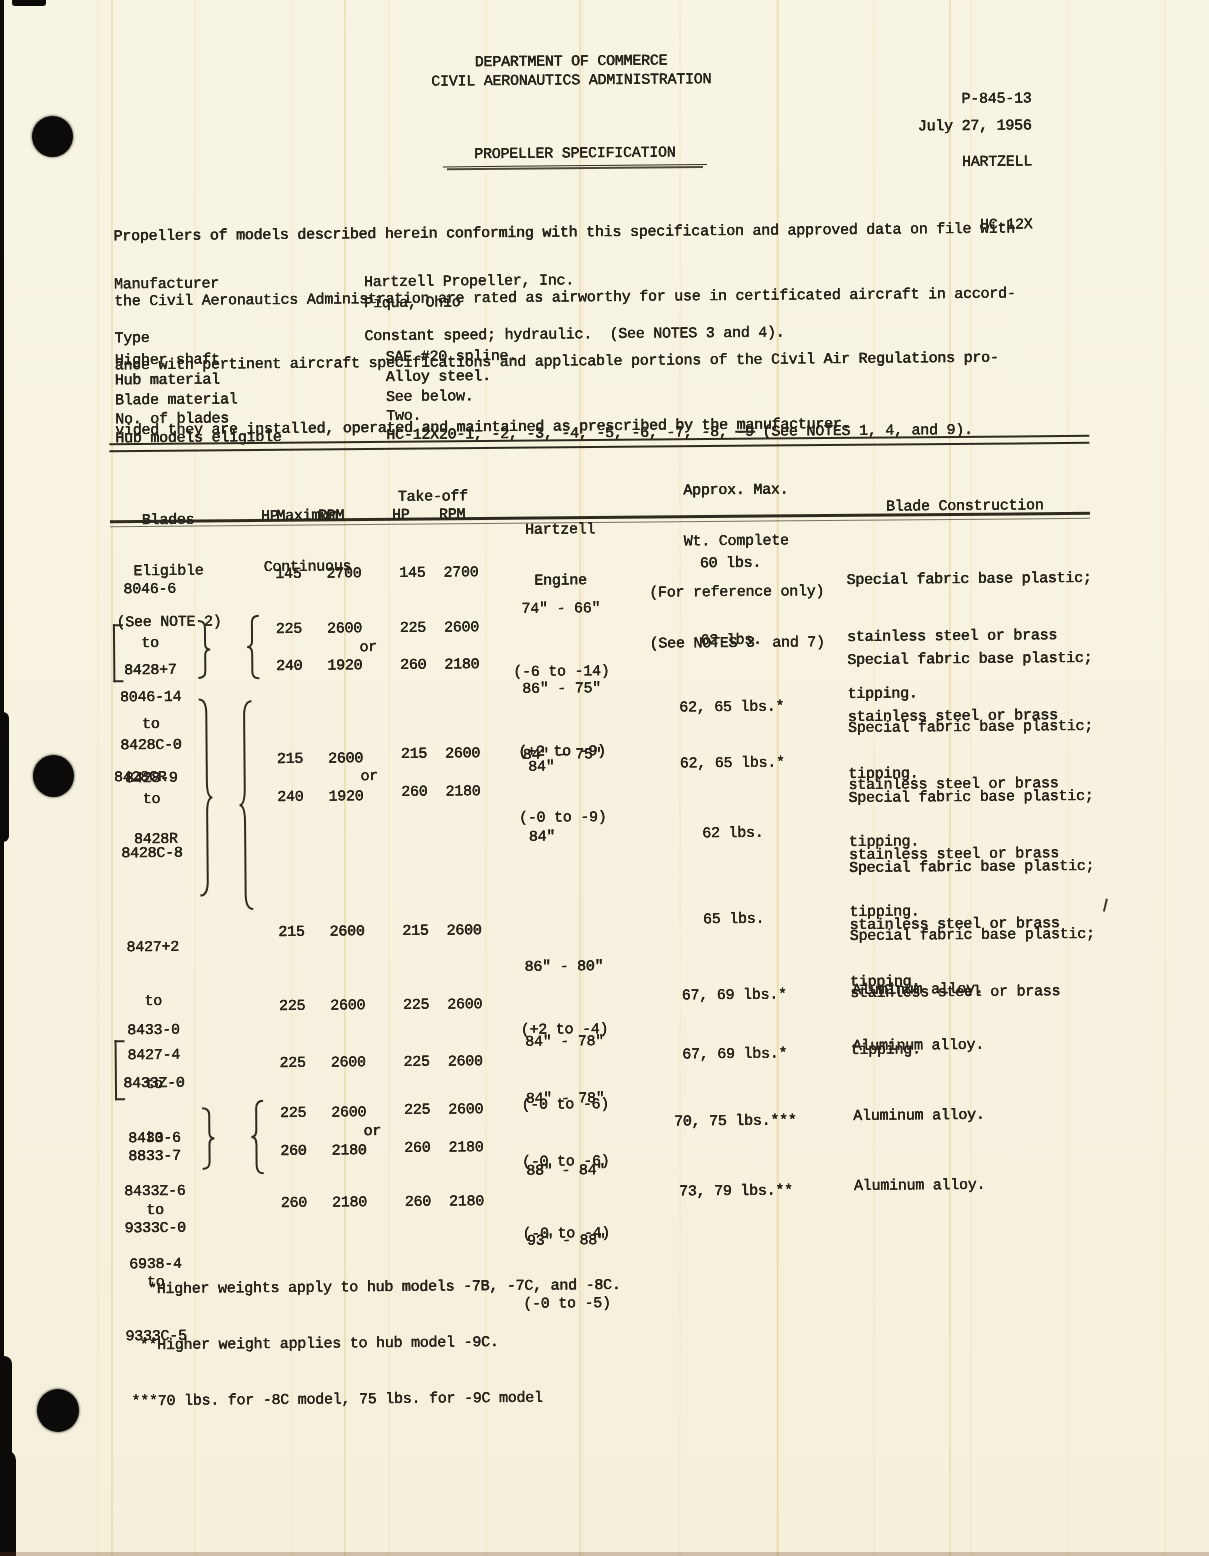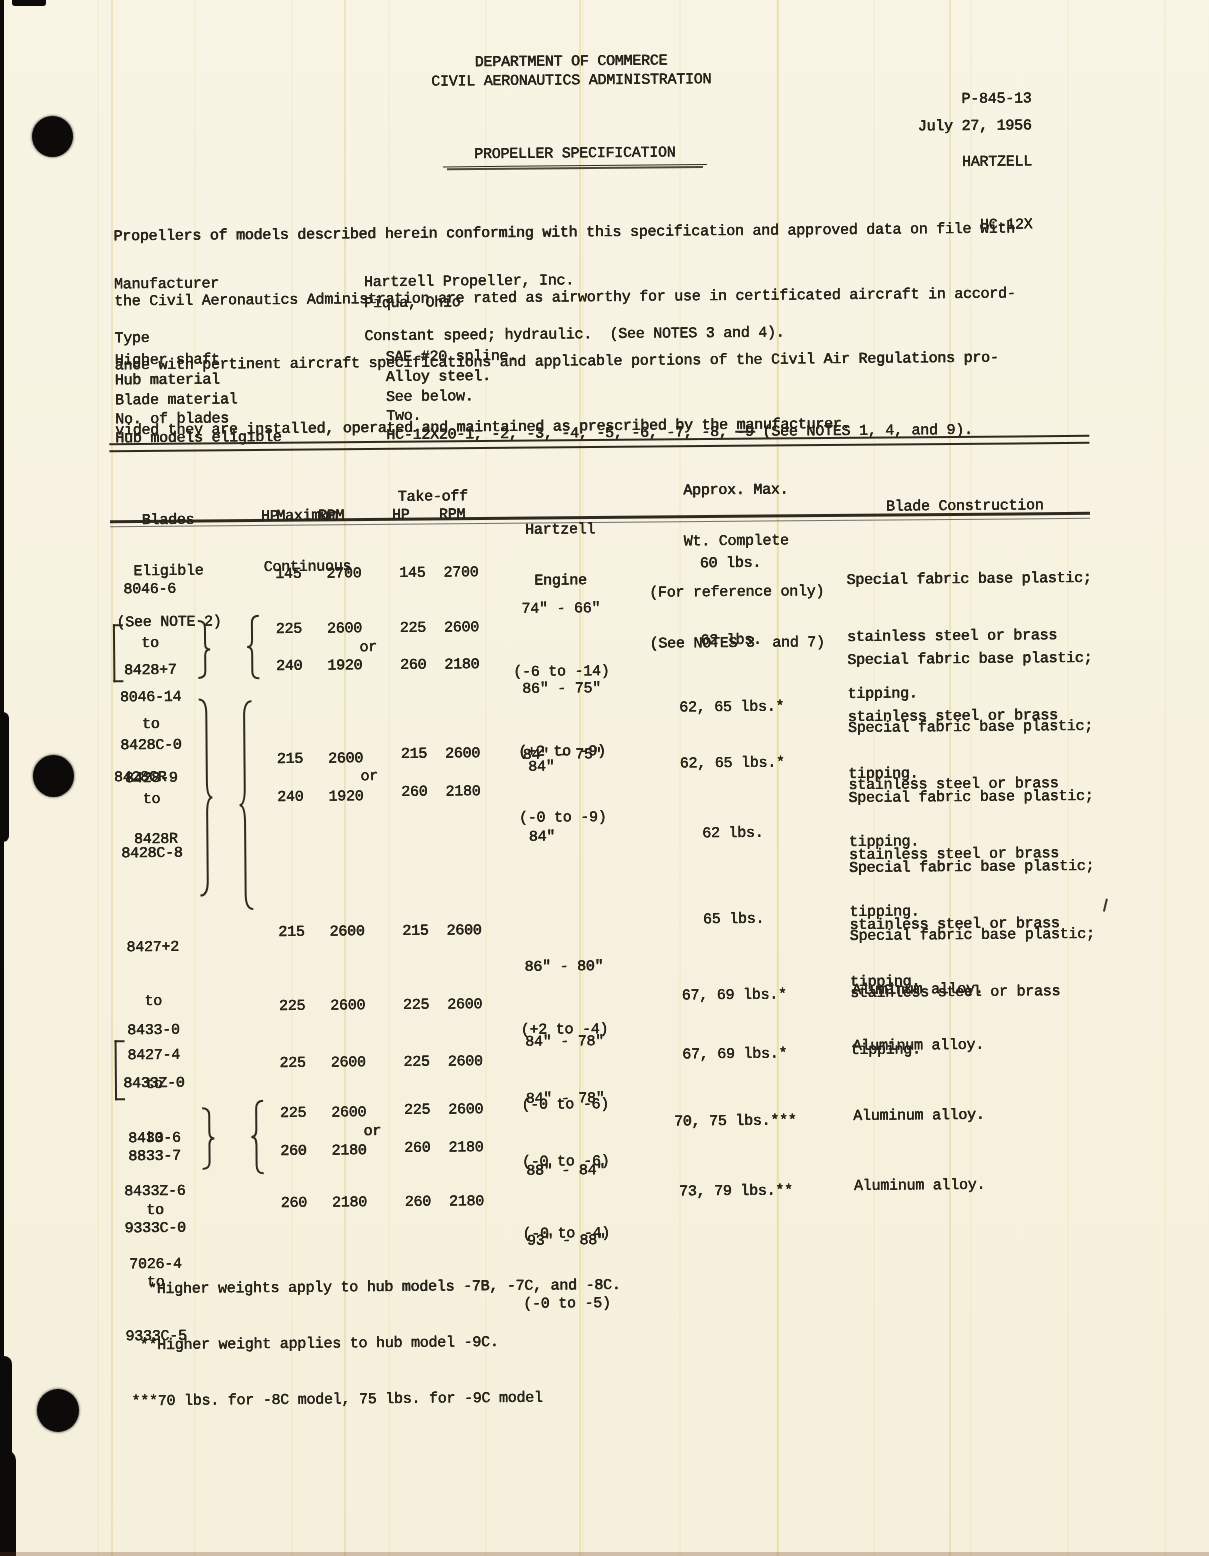--- a/index.html
+++ b/index.html
@@ -263,21 +263,21 @@
     <div class="t ctr lh21" style="left:503px;top:1046px;width:118px">
       <div>84" - 78"</div>
       <div>(-0 to -6)</div>
     </div>
     <div class="t ctr" style="left:648px;top:1047px;width:168px">67, 69 lbs.*</div>
     <div class="t" style="left:850px;top:1040px">Aluminum alloy.</div>
 
     <div class="t ctr lh18" style="left:98px;top:1108px;width:106px">
       <div>8833-7</div>
       <div>to</div>
-      <div>7026-4</div>
+      <div>6938-4</div>
     </div>
     <svg class="brace" style="left:197px;top:1104px;width:15px;height:62px" viewBox="0 0 15 100" preserveAspectRatio="none">
         <path d="M2,1 Q9,1 9,12 L9,40 Q9,50 14,50 Q9,50 9,60 L9,88 Q9,99 2,99" fill="none" stroke="#2e2a1f" stroke-width="2" vector-effect="non-scaling-stroke"></path>
       </svg>
     <svg class="brace" style="left:247px;top:1097px;width:15px;height:74px" viewBox="0 0 15 100" preserveAspectRatio="none">
         <path d="M13,1 Q6,1 6,12 L6,40 Q6,50 1,50 Q6,50 6,60 L6,88 Q6,99 13,99" fill="none" stroke="#2e2a1f" stroke-width="2" vector-effect="non-scaling-stroke"></path>
       </svg>
     <div class="t rt" style="left:258px;top:1102px;width:45px">225</div>
     <div class="t rt" style="left:315px;top:1102px;width:48px">2600</div>
     <div class="t rt" style="left:387px;top:1100px;width:40px">225</div>

